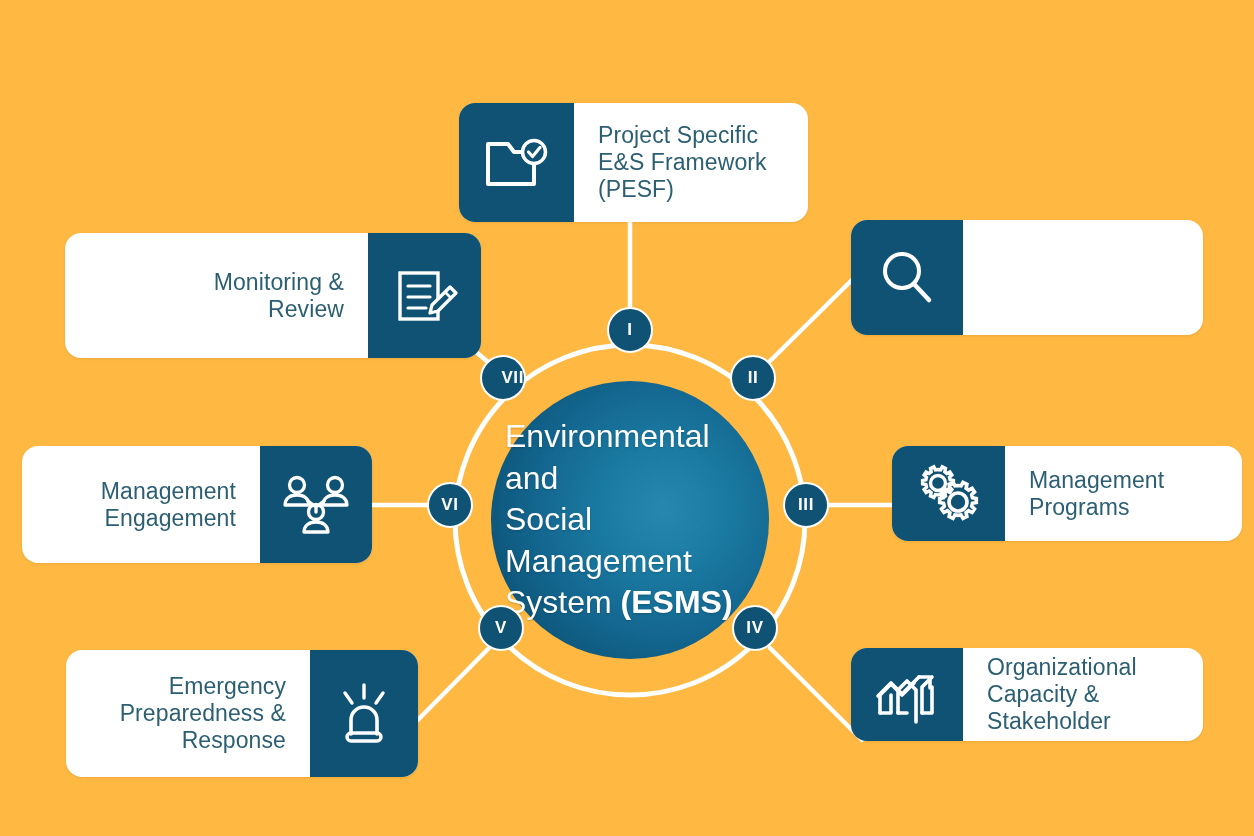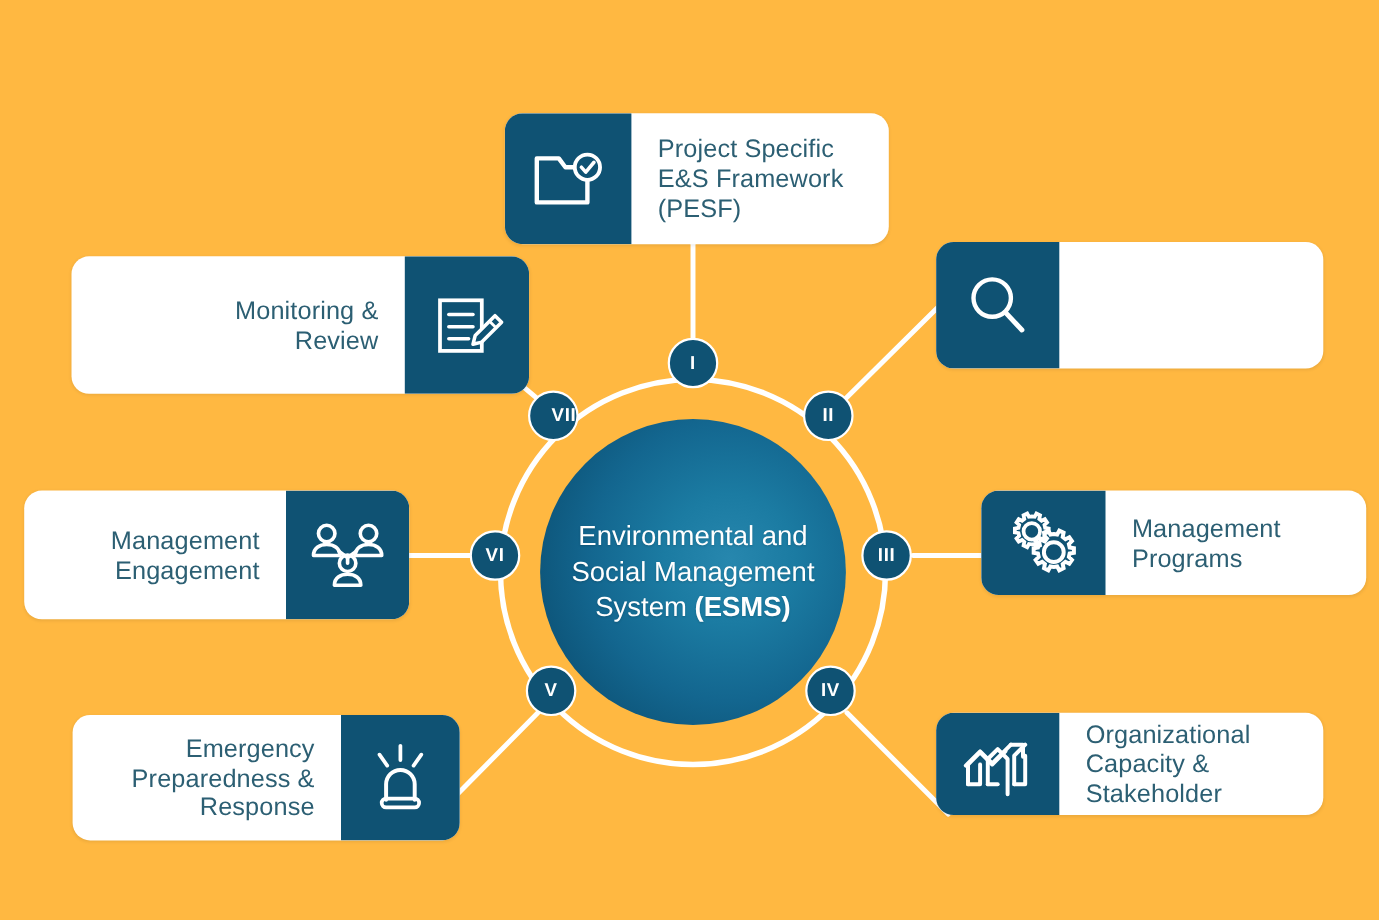--- a/index.html
+++ b/index.html
@@ -43,23 +43,23 @@
   #sphere{
     position:absolute;
     left:491px;top:381px;
     width:278px;height:278px;
     border-radius:50%;
     background:radial-gradient(circle at 62% 46%, #2787AE 0%, #1B7BA2 26%, #13668F 56%, #0D5478 80%, #0B4A6B 100%);
     display:flex;align-items:center;justify-content:center;
   }
   #sphere .ctext{
     color:#FFFFFF;
-    font-size:25px;
+    font-size:32px;
     line-height:1.3;
-    text-align:center;
+    text-align:left;
     width:250px;
     text-shadow:0 1px 2px rgba(0,0,0,.18);
   }
   #sphere .ctext b{font-weight:bold;}
 
   
   .badge{
     position:absolute;
     width:46px;height:46px;
     border-radius:50%;
@@ -163,21 +163,21 @@
     </div>
     <div class="label">
       <span>
         <span>Organizational</span><br>
         <span>Capacity &amp;</span><br>
         <span>Stakeholder</span>
       </span>
     </div>
   </div>
 
-  <div class="card icon-right" style="left:66px;top:650px;width:352px;height:114px;">
+  <div class="card icon-right" style="left:66px;top:650px;width:352px;height:127px;">
     <div class="icon-pane" style="width:108px;">
       <svg width="62" height="64" viewBox="0 0 62 64">
         <g fill="none" stroke="#FFFFFF" stroke-width="3.4" stroke-linecap="round">
           <line x1="31" y1="3" x2="31" y2="16"></line>
           <line x1="12" y1="11" x2="19" y2="21"></line>
           <line x1="50" y1="11" x2="43" y2="21"></line>
         </g>
         <path d="M18 52V38c0-7.2 5.8-13 13-13s13 5.8 13 13v14" fill="none" stroke="#FFFFFF" stroke-width="3.6" stroke-linecap="round"></path>
         <rect x="14" y="51" width="34" height="8" rx="4" fill="none" stroke="#FFFFFF" stroke-width="3.4"></rect>
       </svg>

